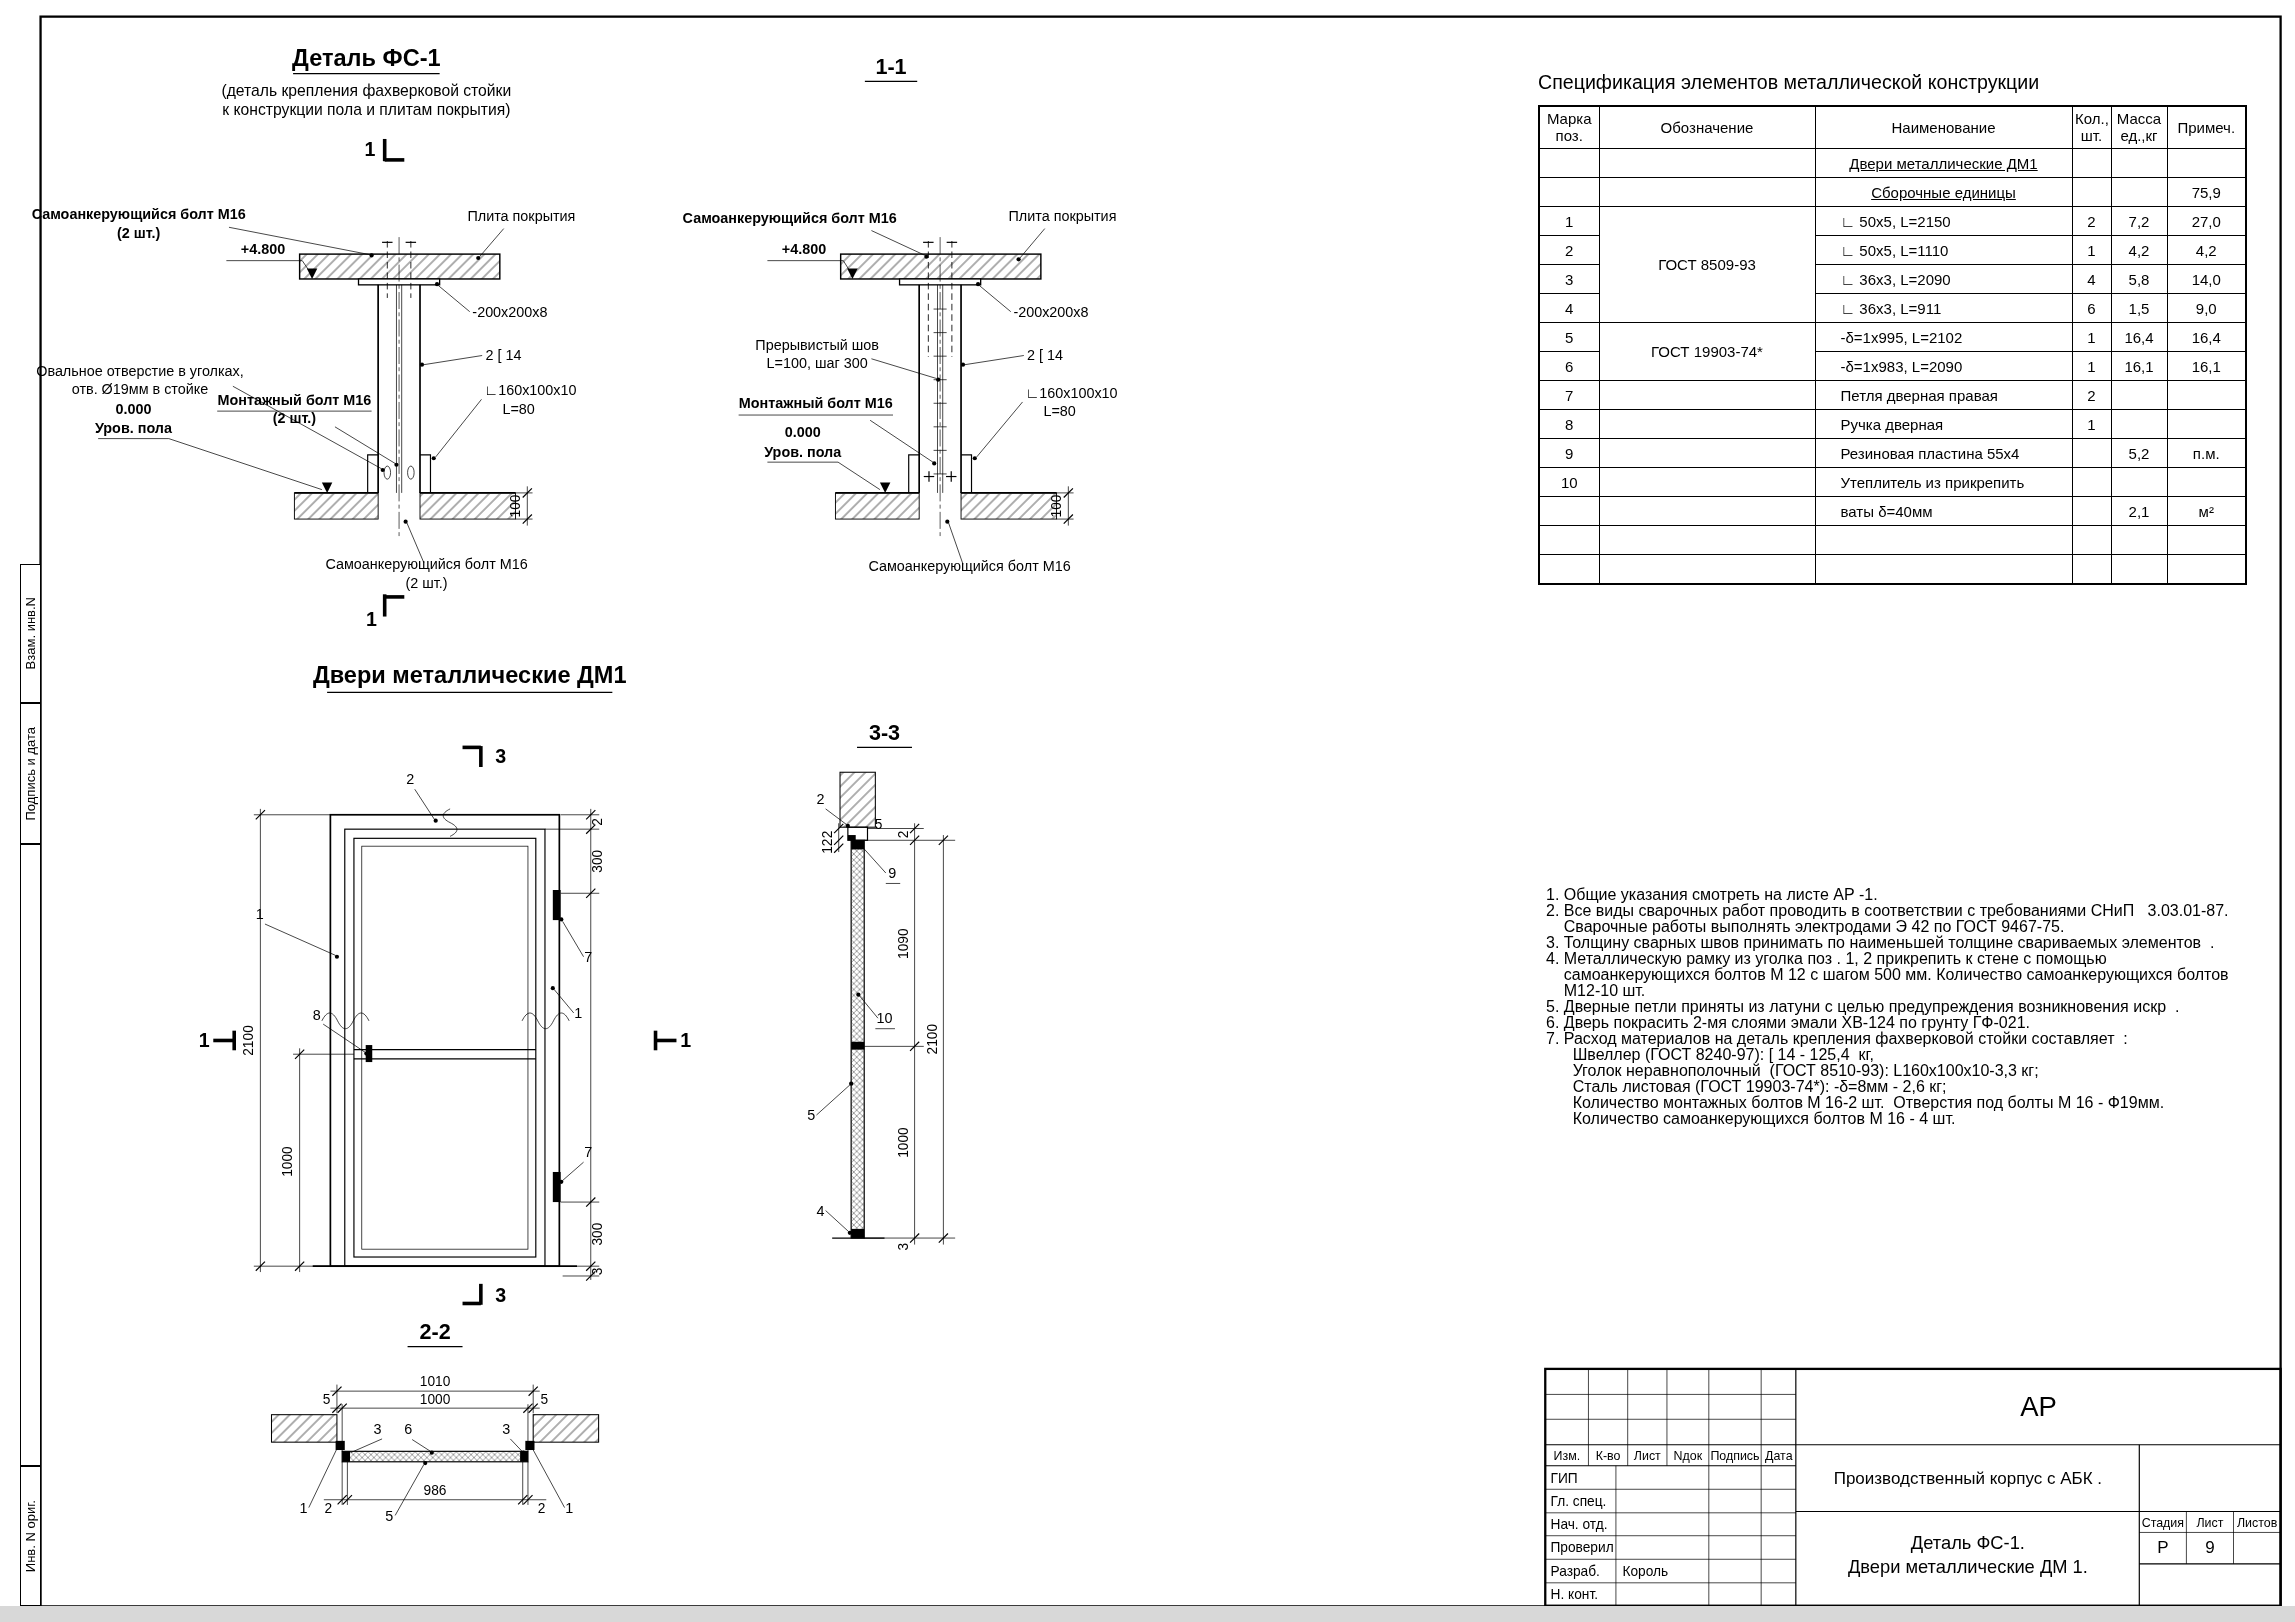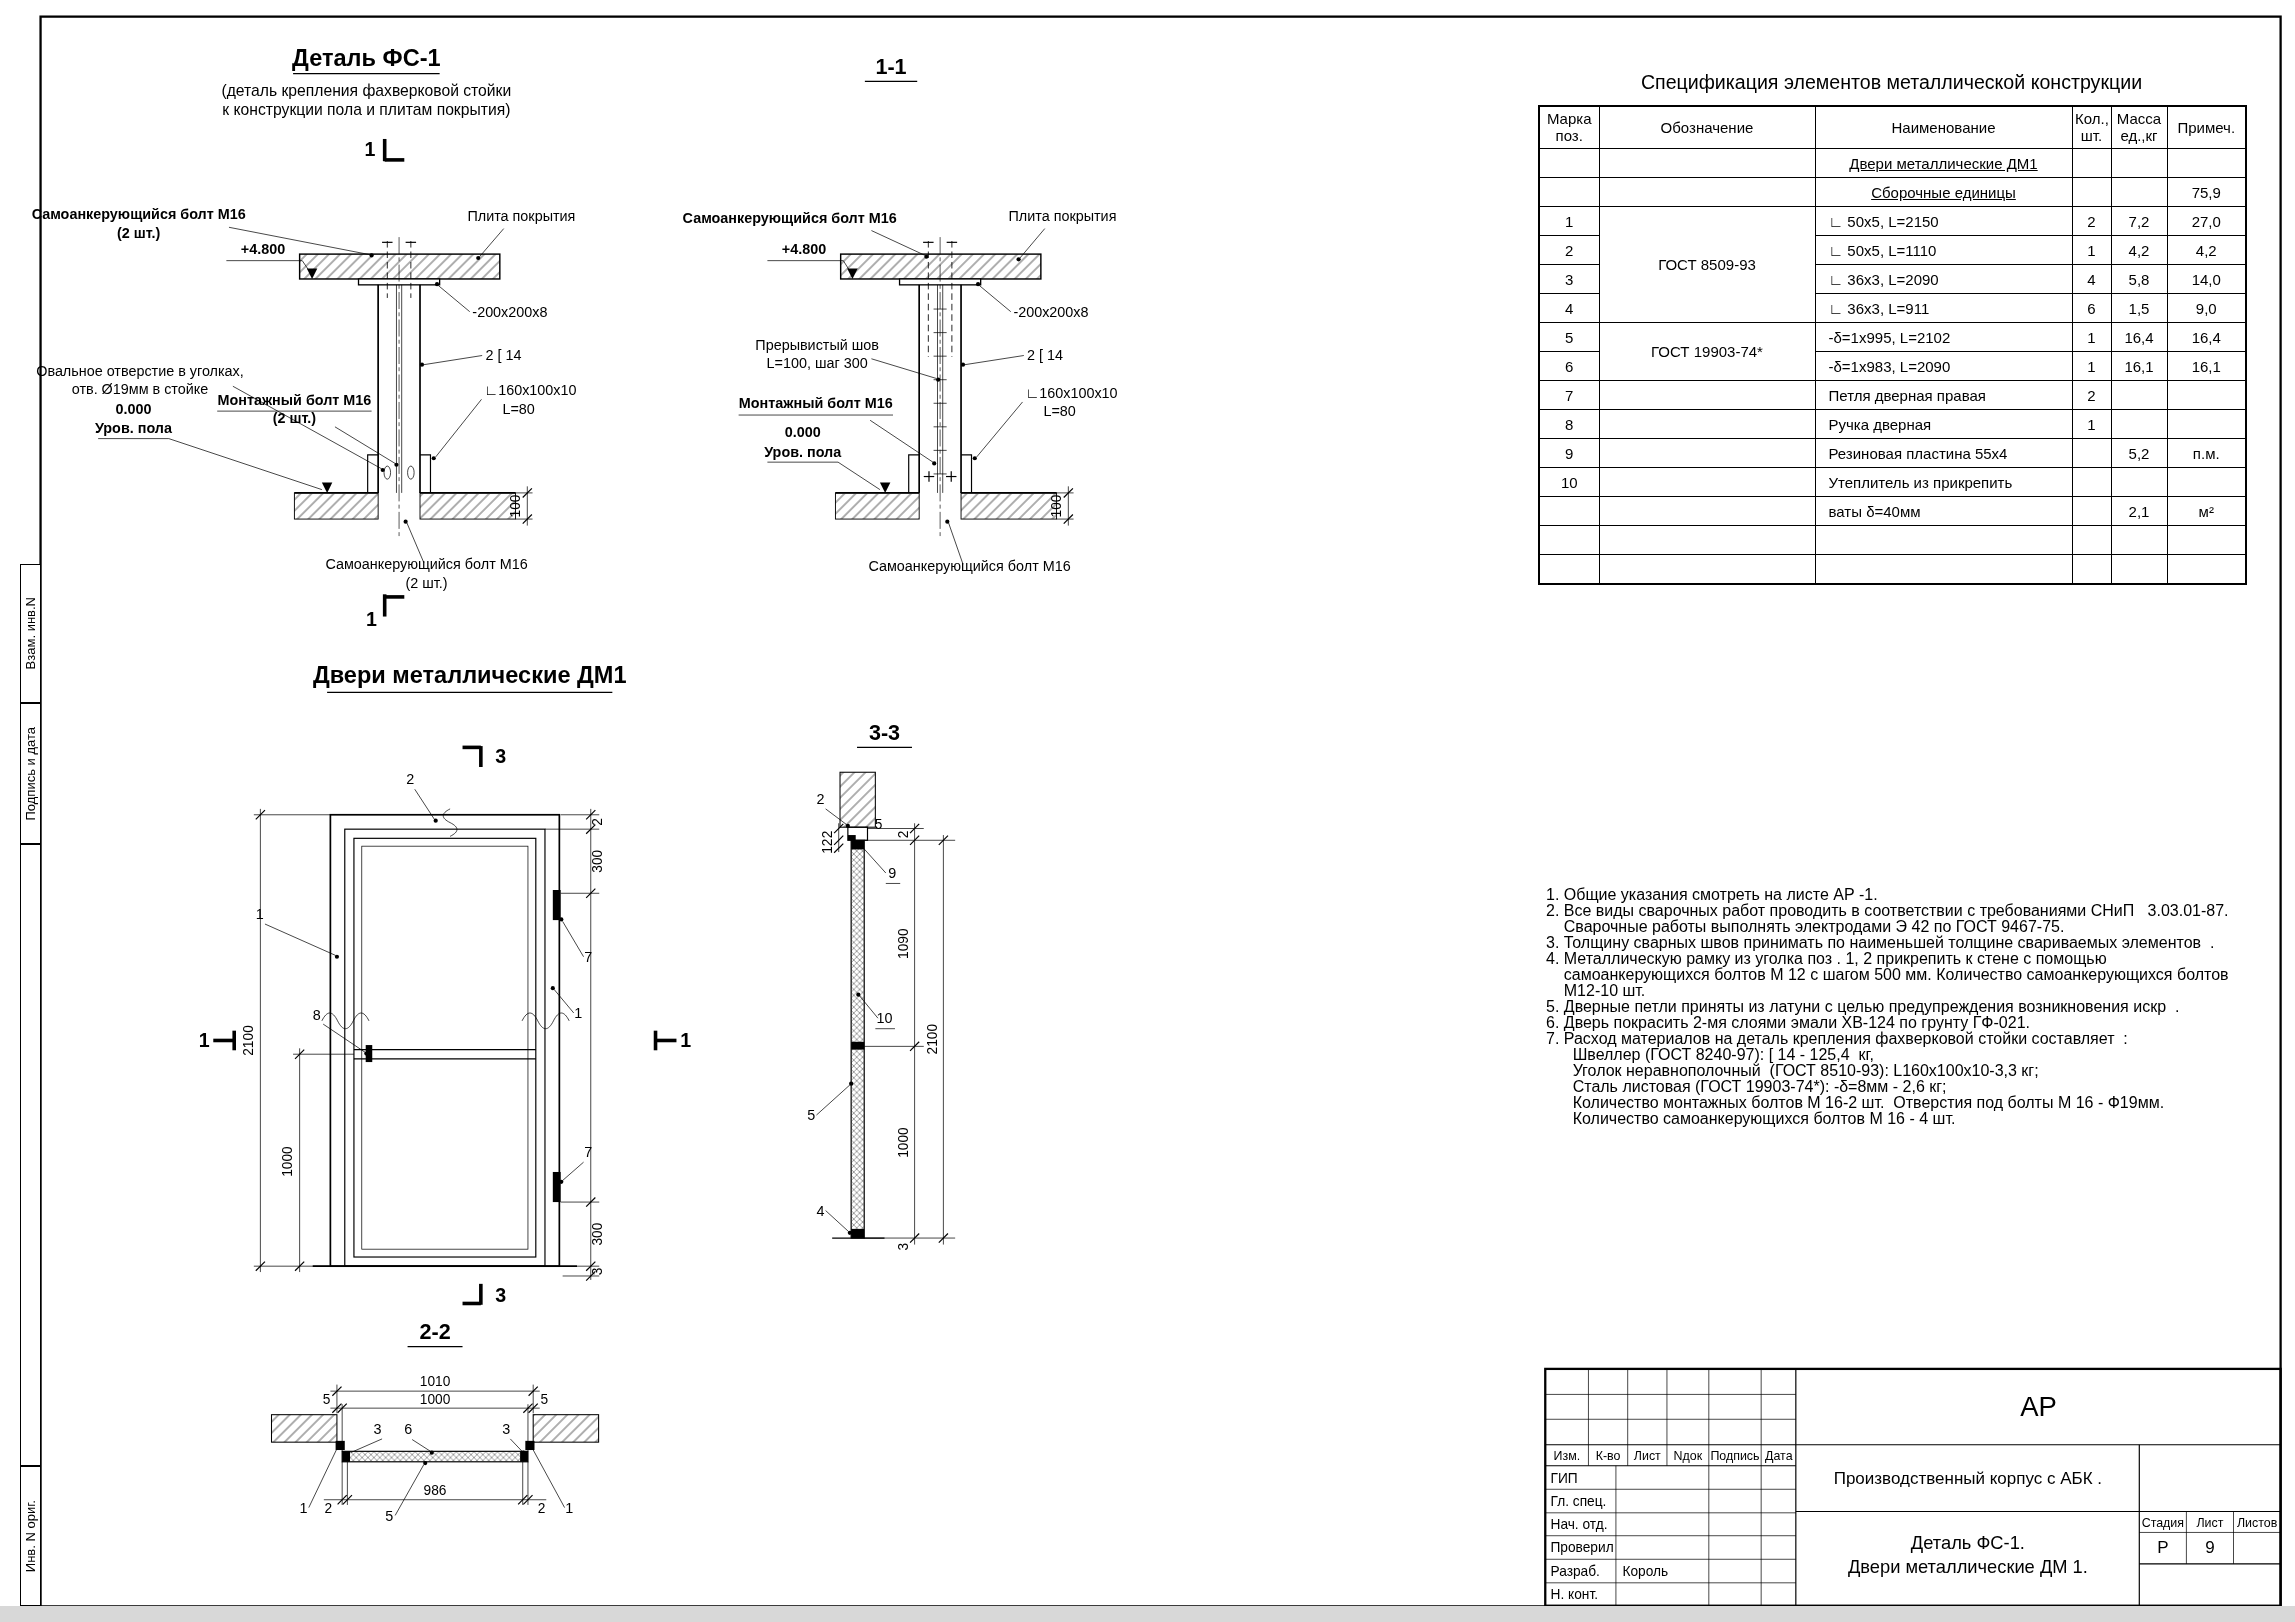--- a/index.html
+++ b/index.html
@@ -23,25 +23,25 @@
 .sec{font-size:30px;font-weight:bold}
 .ttl{font-size:36px;font-weight:bold}
 .ttl2{font-size:33px;font-weight:bold}
 .tb1{font-size:19px}
 .tb2{font-size:21px}
 .tb3{font-size:26px}
 .tb4{font-size:28px}
 .tbc{font-size:42px}
 
 .spec-wrap{position:absolute;left:1538px;top:71px;width:707px}
-.spec-title{text-align:center;font-size:19.6px;margin-bottom:10.5px}
+.spec-title{text-align:left;font-size:19.6px;margin-bottom:10.5px}
 table.spec{border-collapse:collapse;width:100%;table-layout:fixed;border:2px solid #000}
 table.spec th,table.spec td{border:1.3px solid #000;font-size:15px;text-align:center;height:29px;padding:0 2.6px;overflow:hidden}
 table.spec th{font-weight:normal;height:43px}
-table.spec td.nm{text-align:left;padding-left:13px}
+table.spec td.nm{text-align:left;padding-left:25px}
 .u{text-decoration:underline}
 
 .notes{position:absolute;left:1546px;top:887px;width:730px;font-size:16px;line-height:16px;white-space:pre-wrap}
 
 .vstrip{position:absolute;left:19.6px;width:21px;border:1.3px solid #000;display:flex;align-items:center;justify-content:center;background:#fff}
 .vstrip span{writing-mode:vertical-rl;transform:rotate(180deg);font-size:13px;white-space:nowrap}
 .format{position:absolute;left:2179px;top:1607px;font-size:15px}
 </style>
 </head>
 <body>

